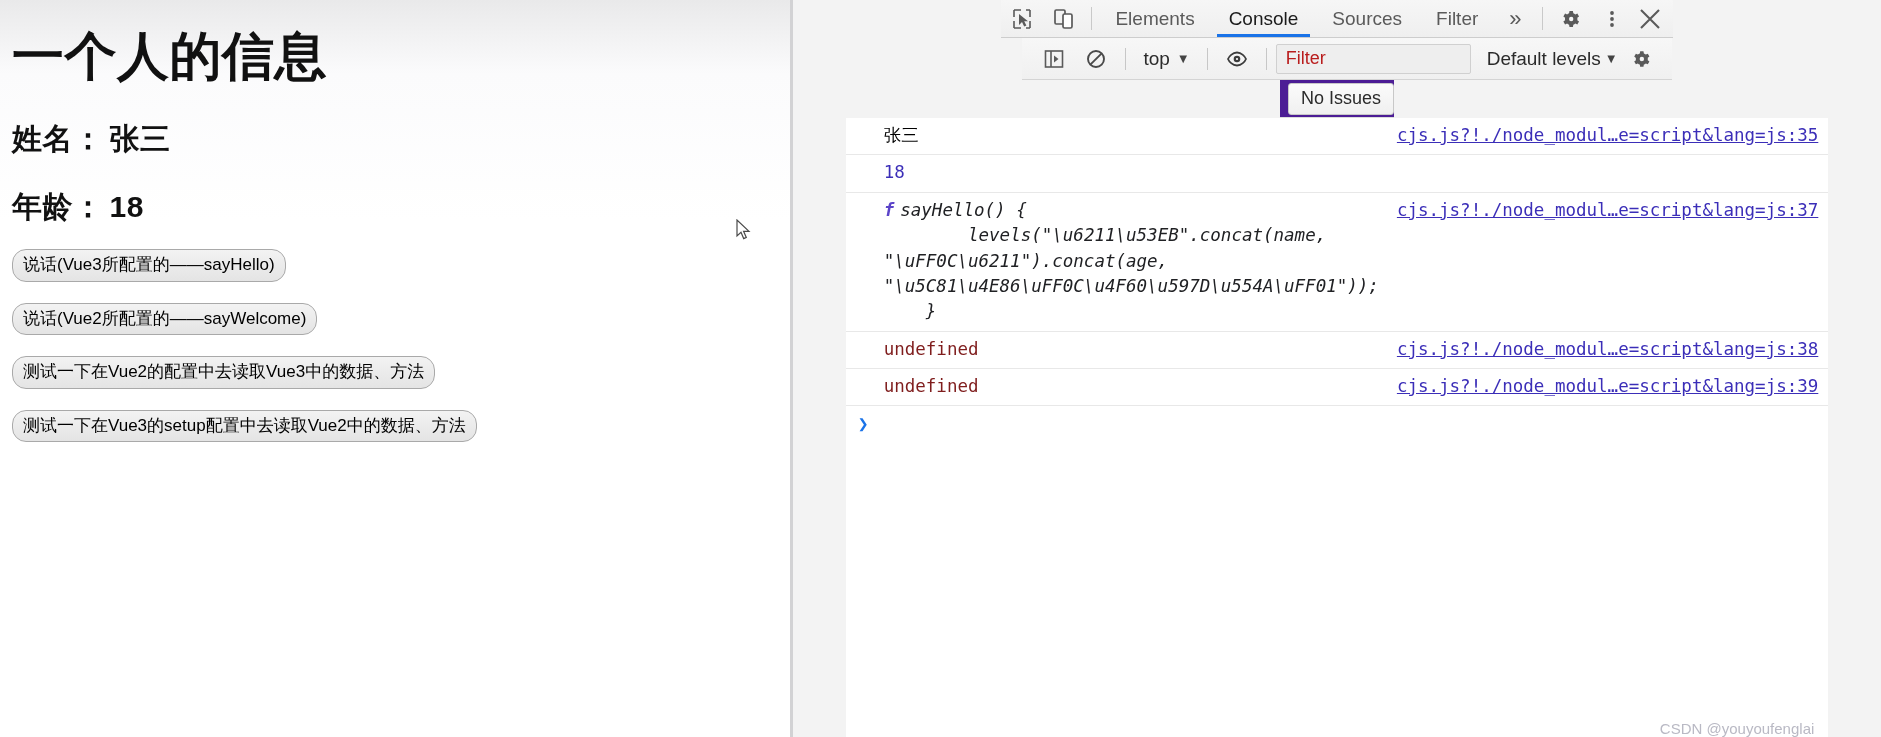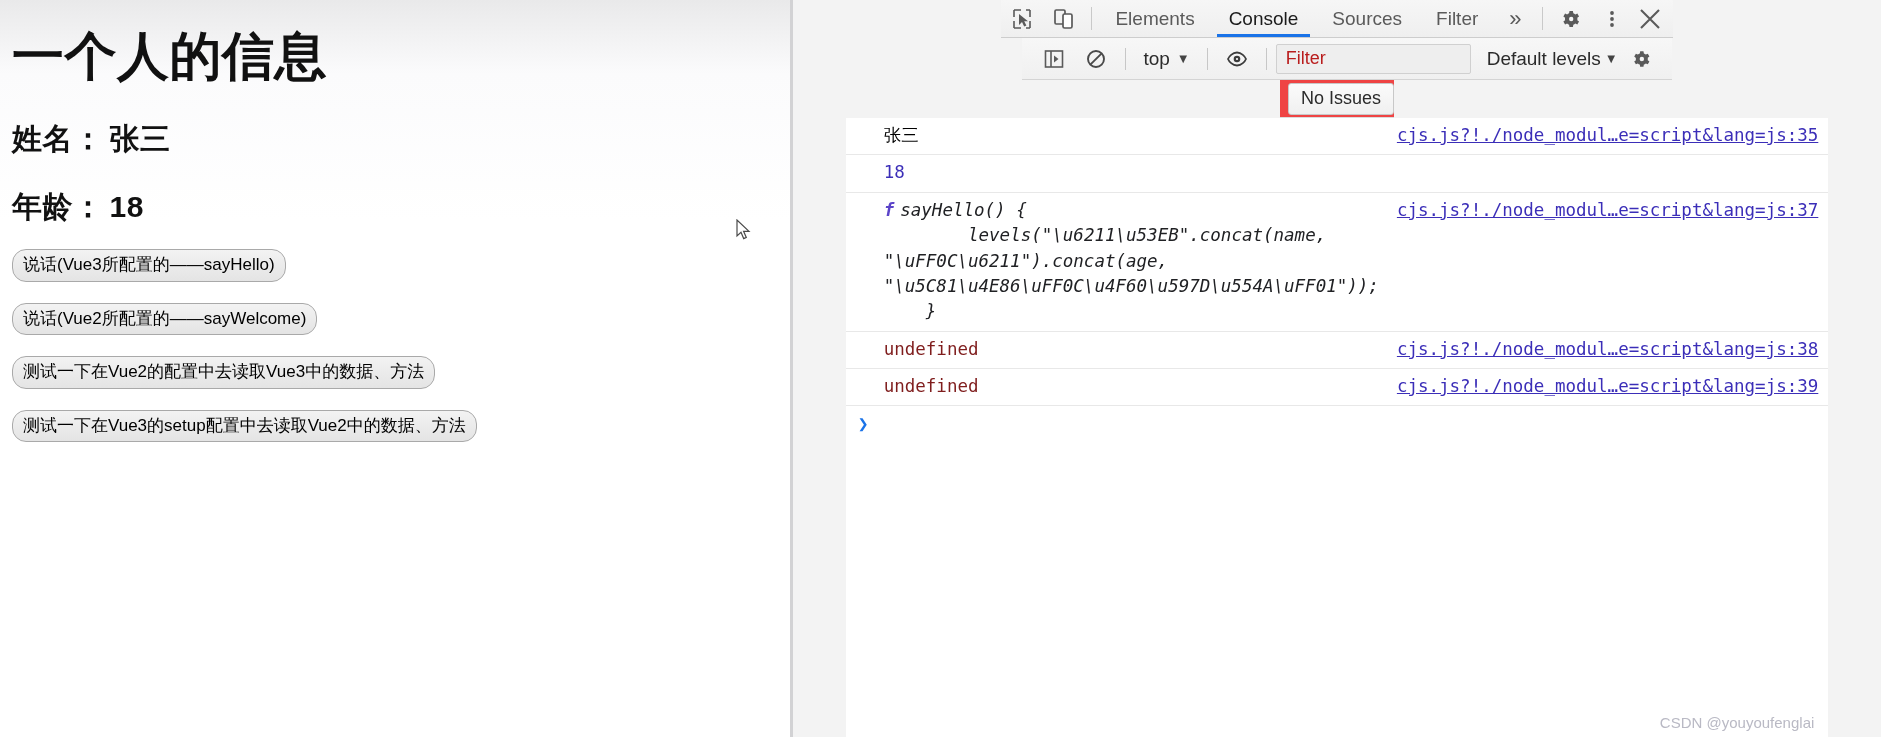--- a/index.html
+++ b/index.html
@@ -113,21 +113,21 @@
   }
   .fb-levels {
     display:flex; align-items:center; gap:4px; margin-left: 14px;
     font-size: 19px; color:#2b2b2b; cursor: default; white-space:nowrap;
   }
   .fb-spacer { flex: 1; }
   .fb-gear { width: 38px; display:flex; align-items:center; justify-content:center; }
 
   
   .dt-issuesbar {
-    height: 38px; min-height: 38px; background:#ef4444;
+    height: 38px; min-height: 38px; background:#4c1d95;
     border-bottom: 1px solid #dcdcdc;
     display:flex; align-items:center; padding-left: 8px;
   }
   .issues-chip {
     font-size: 18px; color:#2b2b2b;
     background: linear-gradient(180deg,#fbfbfb,#f0f0f0);
     border:1px solid #c8c8c8; border-radius:3px;
     padding: 4px 12px 5px 12px; cursor: default;
   }
 
@@ -153,21 +153,21 @@
     font-family: "DejaVu Sans Mono", monospace;
   }
   .prompt-row {
     display:flex; align-items:center; padding: 6px 10px 6px 12px;
     font-family:"DejaVu Sans Mono", monospace; font-size:18px; color:#1a73e8;
     min-height: 34px;
   }
   .prompt-caret { color:#1a73e8; font-weight:bold; margin-right:6px; }
 
   .watermark {
-    position:absolute; right:14px; bottom:6px;
+    position:absolute; right:14px; bottom:0;
     font-size:15px; color:#b9b9c4; font-family:"Liberation Sans", sans-serif;
     user-select:none;
   }
   .dt-close { display:flex; align-items:center; padding: 0 10px 0 4px; }
 </style>
 </head>
 <body>
 
 <div id="root">
 

